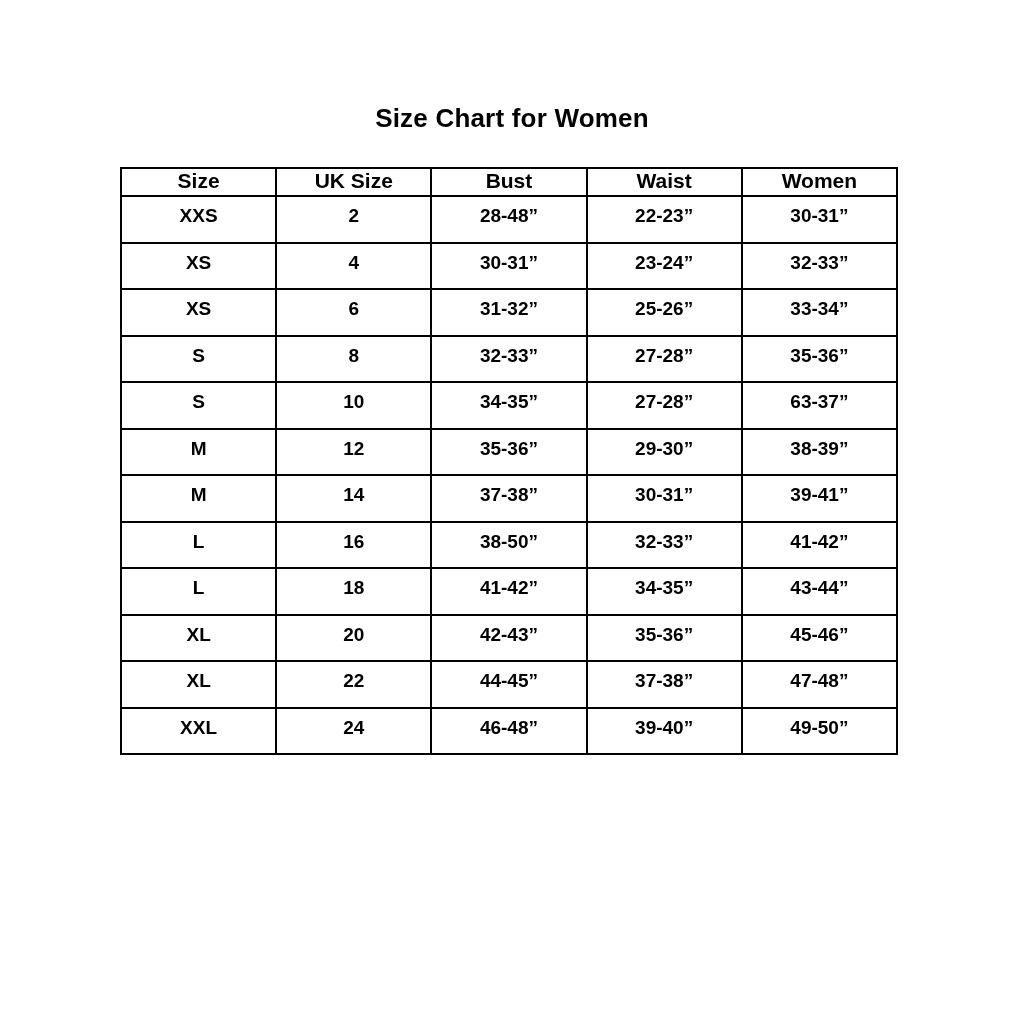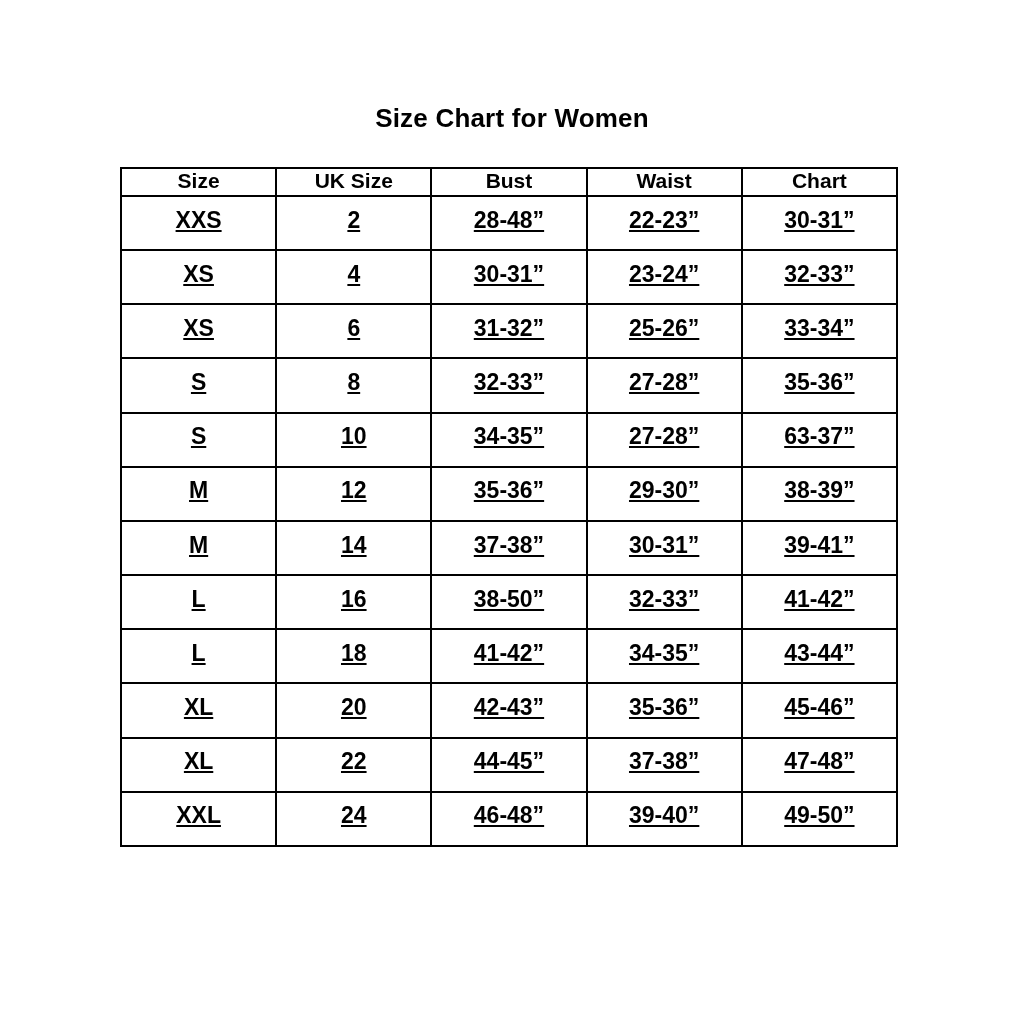--- a/index.html
+++ b/index.html
@@ -22,55 +22,54 @@
     text-align: center;
     font-size: 26px;
     font-weight: bold;
     letter-spacing: 0.2px;
   }
   table.size-table {
     position: absolute;
     left: 120px;
     top: 167px;
     width: 778px;
-    height: 680px;
+    height: 588px;
     border-collapse: collapse;
     table-layout: fixed;
     background: #ffffff;
   }
   table.size-table th,
   table.size-table td {
     border: 2px solid #000000;
     text-align: center;
     vertical-align: middle;
     font-weight: bold;
     padding: 0 4px 6px 4px;
   }
   table.size-table th {
     font-size: 21px;
     padding-bottom: 2px;
   }
   table.size-table td {
-    font-size: 23px;
-    text-decoration: underline;
+    font-size: 19px;
   }
 </style>
 </head>
 <body>
 
 <div class="page-title">Size Chart for Women</div>
 
 <table class="size-table">
   <thead>
       <tr>
         <th>Size</th>
         <th>UK Size</th>
         <th>Bust</th>
         <th>Waist</th>
-        <th>Chart</th>
+        <th>Women</th>
       </tr>
     </thead>
   <tbody>
       <tr>
         <td>XXS</td>
         <td>2</td>
         <td>28-48”</td>
         <td>22-23”</td>
         <td>30-31”</td>
       </tr>

